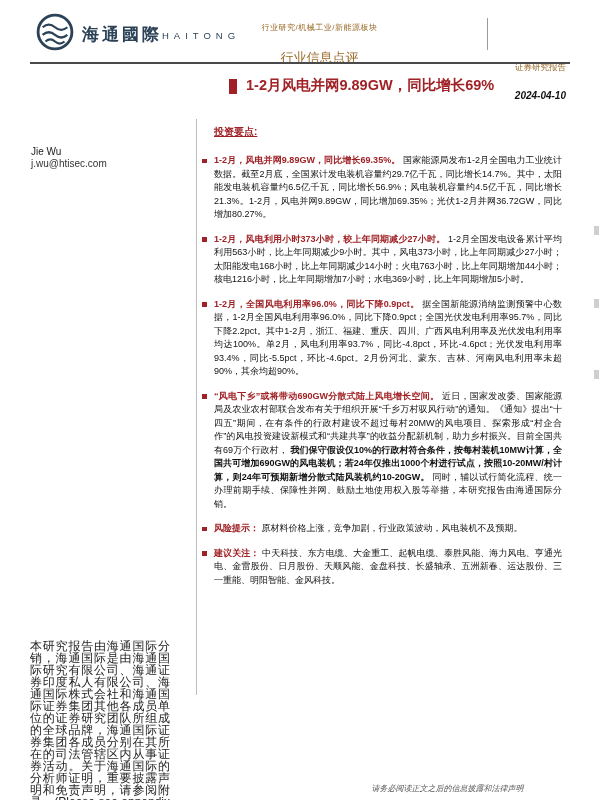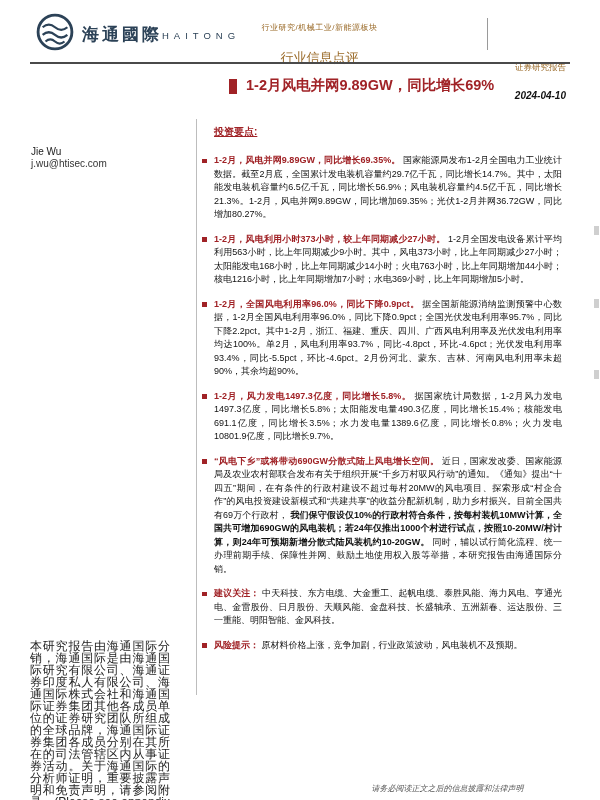--- a/index.html
+++ b/index.html
@@ -114,48 +114,41 @@
     </div>
 
     <div class="bullet">
       <span class="b-marker"></span>
       <span class="b-head">1-2月，全国风电利用率96.0%，同比下降0.9pct。</span>
       <span class="b-body">据全国新能源消纳监测预警中心数据，1-2月全国风电利用率96.0%，同比下降0.9pct；全国光伏发电利用率95.7%，同比下降2.2pct。其中1-2月，浙江、福建、重庆、四川、广西风电利用率及光伏发电利用率均达100%。单2月，风电利用率93.7%，同比-4.8pct，环比-4.6pct；光伏发电利用率93.4%，同比-5.5pct，环比-4.6pct。2月份河北、蒙东、吉林、河南风电利用率未超90%，其余均超90%。</span>
       <span class="b-bold"></span>
       <span class="b-tail"></span>
     </div>
 
-    <div class="bullet">
-      <span class="b-marker"></span>
-      <span class="b-head">1-2月，风力发电1497.3亿度，同比增长5.8%。</span>
-      <span class="b-body">据国家统计局数据，1-2月风力发电1497.3亿度，同比增长5.8%；太阳能发电量490.3亿度，同比增长15.4%；核能发电691.1亿度，同比增长3.5%；水力发电量1389.6亿度，同比增长0.8%；火力发电10801.9亿度，同比增长9.7%。</span>
-      <span class="b-bold"></span>
-      <span class="b-tail"></span>
-    </div>
 
     <div class="bullet">
       <span class="b-marker"></span>
       <span class="b-head">“风电下乡”或将带动690GW分散式陆上风电增长空间。</span>
       <span class="b-body">近日，国家发改委、国家能源局及农业农村部联合发布有关于组织开展“千乡万村驭风行动”的通知。《通知》提出“十四五”期间，在有条件的行政村建设不超过每村20MW的风电项目、探索形成“村企合作”的风电投资建设新模式和“共建共享”的收益分配新机制，助力乡村振兴。目前全国共有69万个行政村，</span>
       <span class="b-bold">我们保守假设仅10%的行政村符合条件，按每村装机10MW计算，全国共可增加690GW的风电装机；若24年仅推出1000个村进行试点，按照10-20MW/村计算，则24年可预期新增分散式陆风装机约10-20GW。</span>
       <span class="b-tail">同时，辅以试行简化流程、统一办理前期手续、保障性并网、鼓励土地使用权入股等举措，本研究报告由海通国际分销。</span>
     </div>
 
     <div class="bullet">
       <span class="b-marker"></span>
-      <span class="b-head">建议关注：</span>
-      <span class="b-body">中天科技、东方电缆、大金重工、起帆电缆、泰胜风能、海力风电、亨通光电、金雷股份、日月股份、天顺风能、金盘科技、长盛轴承、五洲新春、运达股份、三一重能、明阳智能、金风科技。</span>
+      <span class="b-head">风险提示：</span>
+      <span class="b-body">原材料价格上涨，竞争加剧，行业政策波动，风电装机不及预期。</span>
       <span class="b-bold"></span>
       <span class="b-tail"></span>
     </div>
 
     <div class="bullet">
       <span class="b-marker"></span>
-      <span class="b-head">风险提示：</span>
-      <span class="b-body">原材料价格上涨，竞争加剧，行业政策波动，风电装机不及预期。</span>
+      <span class="b-head">建议关注：</span>
+      <span class="b-body">中天科技、东方电缆、大金重工、起帆电缆、泰胜风能、海力风电、亨通光电、金雷股份、日月股份、天顺风能、金盘科技、长盛轴承、五洲新春、运达股份、三一重能、明阳智能、金风科技。</span>
       <span class="b-bold"></span>
       <span class="b-tail"></span>
     </div>
   </div>
   </div>
 
   <div class="footer">请务必阅读正文之后的信息披露和法律声明</div>
 
   <div class="edge-mark em1"></div>
   <div class="edge-mark em2"></div>

